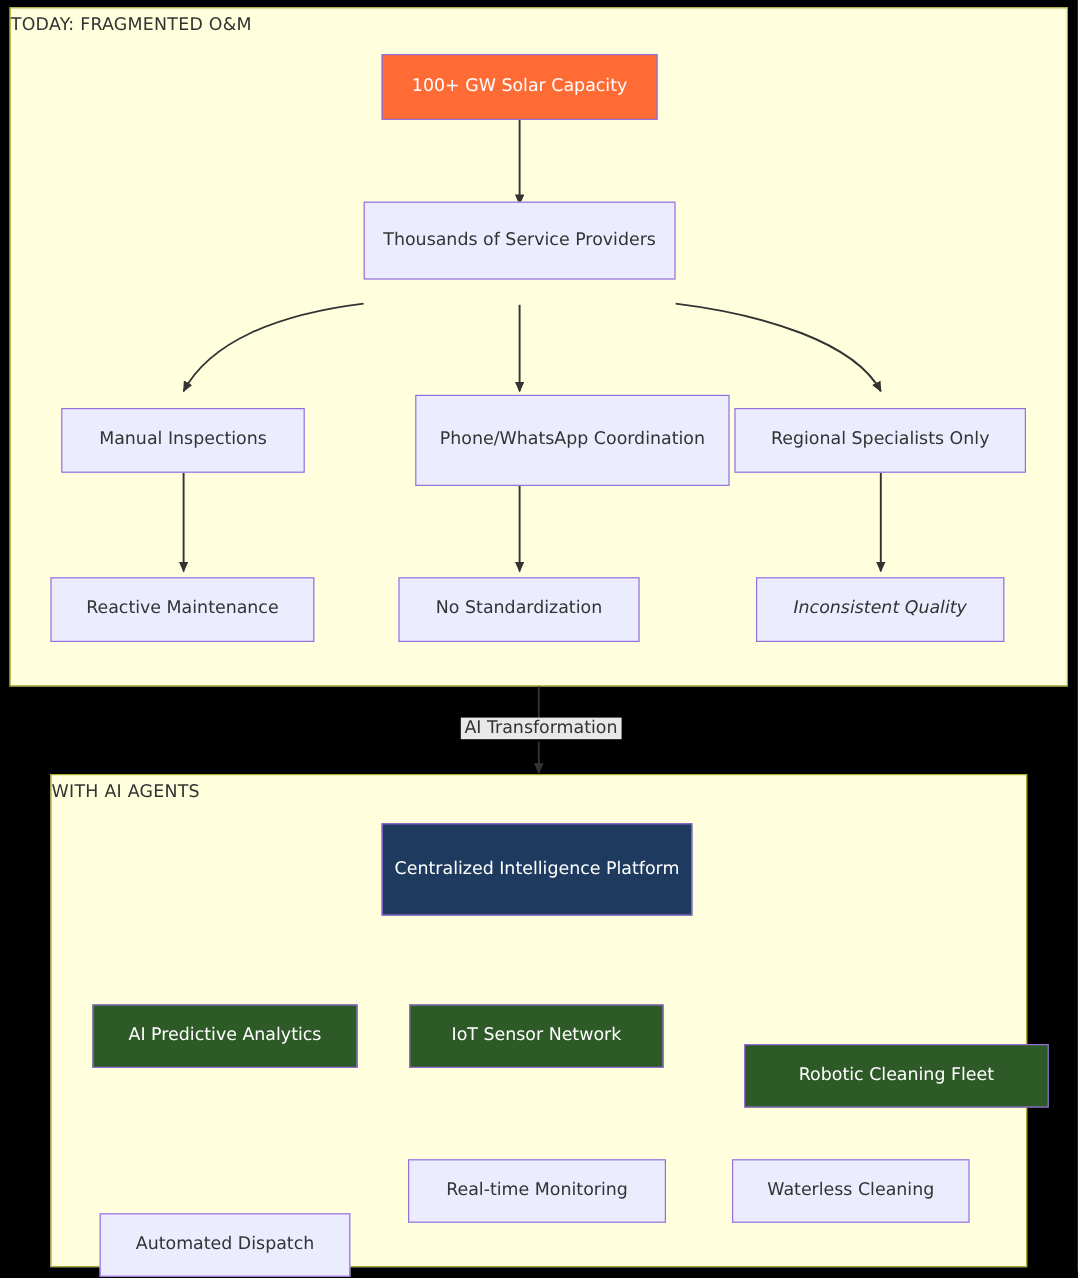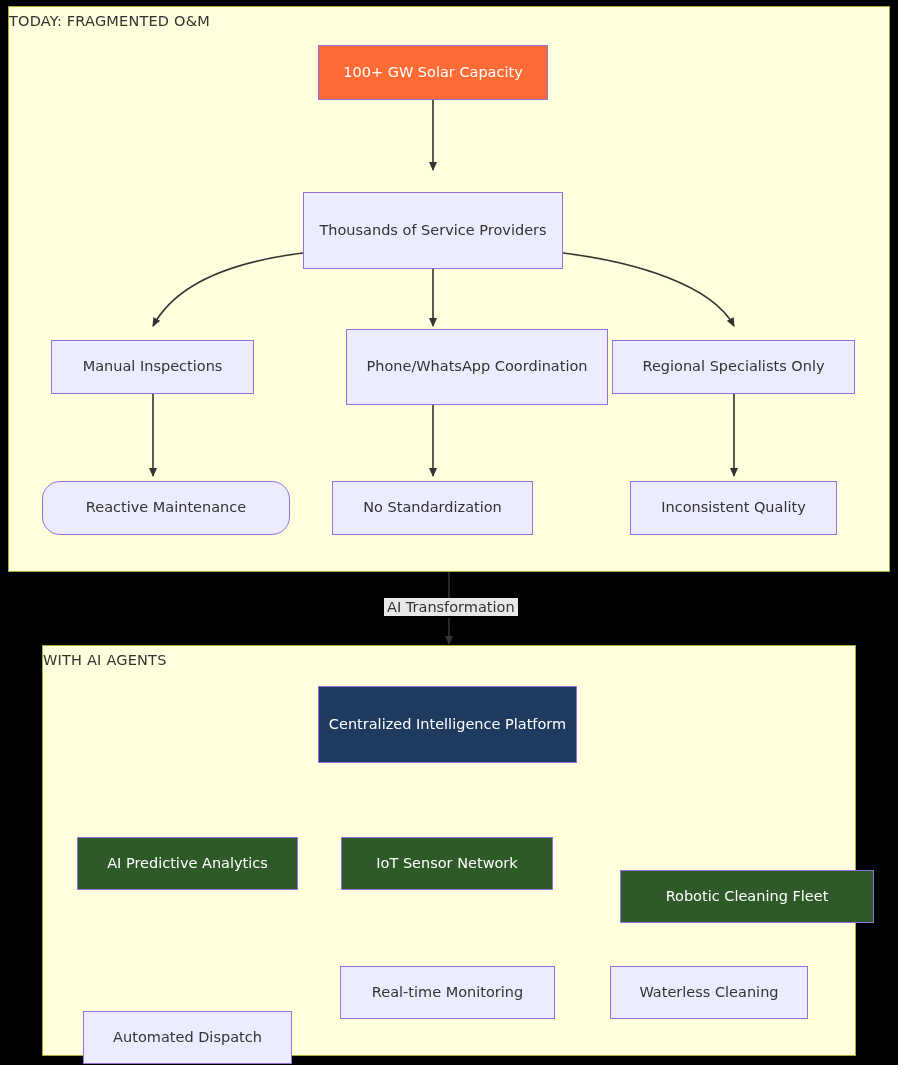--- a/index.html
+++ b/index.html
@@ -120,33 +120,33 @@
 
     <path d="M188,890 L188,962" stroke="#333333" stroke-width="1.6" fill="none" marker-end="url(#arrow)"></path>
 
     <path d="M447,890 L447,962" stroke="#333333" stroke-width="1.6" fill="none" marker-end="url(#arrow)"></path>
 
     <path d="M709,890 L709,962" stroke="#333333" stroke-width="1.6" fill="none" marker-end="url(#arrow)"></path>
   </svg>
 
   <div class="node node-orange" style="left:318px; top:45px; width:230px; height:55px;">100+ GW Solar Capacity</div>
 
-  <div class="node node-default" style="left:303px; top:192px; width:260px; height:77px;">Thousands of Service Providers</div>
+  <div class="node node-default" style="left:303px; top:168px; width:260px; height:65px;">Thousands of Service Providers</div>
 
   <div class="node node-default" style="left:51px; top:340px; width:203px; height:54px;">Manual Inspections</div>
 
   <div class="node node-default" style="left:302px; top:329px; width:262px; height:76px;margin-left:44px;">Phone/WhatsApp Coordination</div>
 
   <div class="node node-default" style="left:612px; top:340px; width:243px; height:54px;">Regional Specialists Only</div>
 
-  <div class="node node-default" style="left:42px; top:481px; width:248px; height:54px;border-radius:18px;">Reactive Maintenance</div>
+  <div class="node node-default" style="left:42px; top:481px; width:220px; height:54px;">Reactive Maintenance</div>
 
   <div class="node node-default" style="left:332px; top:481px; width:201px; height:54px;">No Standardization</div>
 
-  <div class="node node-default" style="left:630px; top:481px; width:207px; height:54px;">Inconsistent Quality</div>
+  <div class="node node-default" style="left:630px; top:481px; width:207px; height:54px;font-style:italic;">Inconsistent Quality</div>
 
   <div class="edge-label" style="left:384px; top:598px;">AI Transformation</div>
 
   <div class="subgraph" style="left:42px; top:645px; width:814px; height:411px;">
     <div class="subgraph-title">WITH AI AGENTS</div>
   </div>
 
   <div class="node node-navy" style="left:318px; top:686px; width:259px; height:77px;">Centralized Intelligence Platform</div>
 
   <div class="node node-green" style="left:77px; top:837px; width:221px; height:53px;">AI Predictive Analytics</div>

